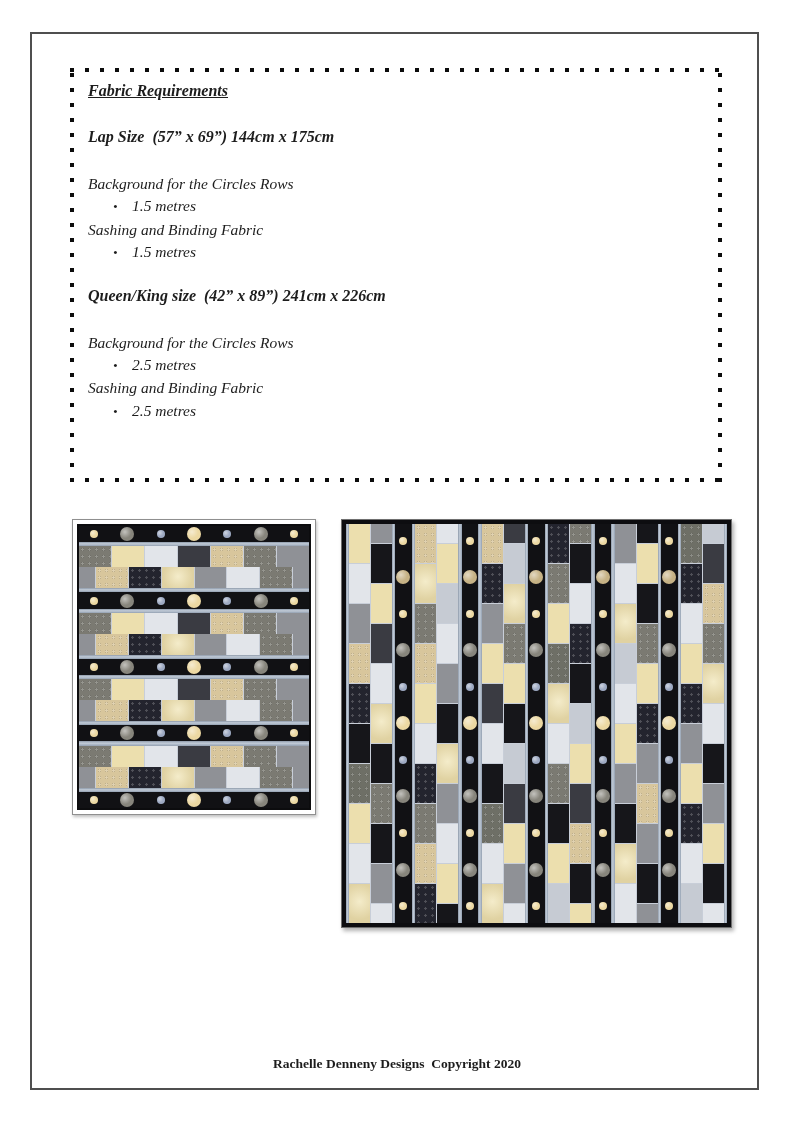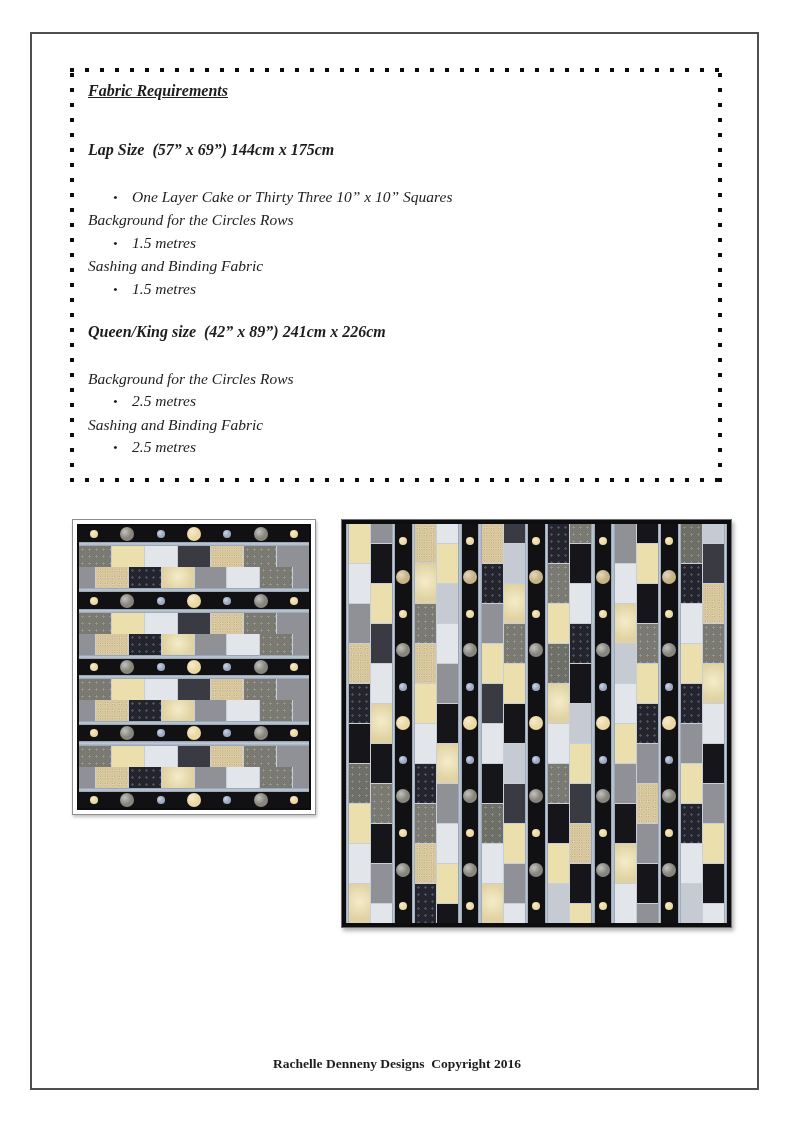--- a/index.html
+++ b/index.html
@@ -14,21 +14,21 @@
       repeating-linear-gradient(90deg,#0d0d0d 0 4px,transparent 4px 15px),
       repeating-linear-gradient(90deg,#0d0d0d 0 4px,transparent 4px 15px),
       repeating-linear-gradient(0deg,#0d0d0d 0 4px,transparent 4px 15px),
       repeating-linear-gradient(0deg,#0d0d0d 0 4px,transparent 4px 15px);
     background-size:100% 4px,100% 4px,4px 100%,4px 100%;
     background-position:0 0,0 100%,0 0,100% 0;
     background-repeat:repeat-x,repeat-x,repeat-y,repeat-y;}
   .box-content{padding:13px 20px 0 18px;font-style:italic;}
   .fr-title{font-size:16px;font-weight:bold;text-decoration:underline;line-height:19px;white-space:pre-wrap;}
   .fr-heading{font-size:16px;font-weight:bold;line-height:19px;white-space:pre-wrap;}
-  .fr-heading.h1{margin-top:40px;}
+  .fr-heading.h1{margin-top:27px;}
   .fr-heading.h2{margin-top:21px;}
   .fr-lines{margin-top:27px;}
   .fr-line{font-size:15.5px;line-height:22.4px;white-space:pre-wrap;}
   .fr-line.bullet{padding-left:25px;}
   .fr-line .bullet-mark{display:inline-block;width:6px;margin-right:13px;font-size:13px;}
 
   
   .lap-fig{position:absolute;left:72px;top:519px;width:244px;height:296px;box-sizing:border-box;
     background:#fff;border:1px solid #8f8f8f;padding:4px;box-shadow:1px 2px 3px rgba(0,0,0,0.25);}
   .queen-fig{position:absolute;left:341px;top:519px;width:391px;height:409px;box-sizing:border-box;
@@ -62,21 +62,20 @@
 
 <div class="page">
   <div class="page-frame"></div>
 
   <div class="fabric-box">
     <div class="box-content">
       <div class="fr-title">Fabric Requirements</div>
 
       <div class="fr-heading h1">Lap Size  (57” x 69”) 144cm x 175cm</div>
       <div class="fr-lines">
-        <div class="fr-line bullet"><span class="bullet-mark">•</span><span>One Layer Cake or Thirty Three 10” x 10” Squares</span></div>
         <div class="fr-line"><span>Background for the Circles Rows</span></div>
         <div class="fr-line bullet"><span class="bullet-mark">•</span><span>1.5 metres</span></div>
         <div class="fr-line"><span>Sashing and Binding Fabric</span></div>
         <div class="fr-line bullet"><span class="bullet-mark">•</span><span>1.5 metres</span></div>
       </div>
 
       <div class="fr-heading h2">Queen/King size  (42” x 89”) 241cm x 226cm</div>
       <div class="fr-lines">
         <div class="fr-line"><span>Background for the Circles Rows</span></div>
         <div class="fr-line bullet"><span class="bullet-mark">•</span><span>2.5 metres</span></div>
@@ -457,14 +456,14 @@
             <div class="block" style="flex: 1 1 0%; background-color: rgb(143, 145, 150);"></div>
             <div class="block" style="flex: 1 1 0%; background-color: rgb(236, 223, 174);"></div>
             <div class="block" style="flex: 1 1 0%; background-color: rgb(22, 22, 26);"></div>
             <div class="block" style="flex: 0.5 1 0%; background-color: rgb(226, 229, 234);"></div>
           </div>
         </div>
         <div class="sash v edge"></div>
       </div>
   </div>
 
-  <div class="footer">Rachelle Denneny Designs  Copyright 2016</div>
+  <div class="footer">Rachelle Denneny Designs  Copyright 2020</div>
 </div>
 
 </body></html>

